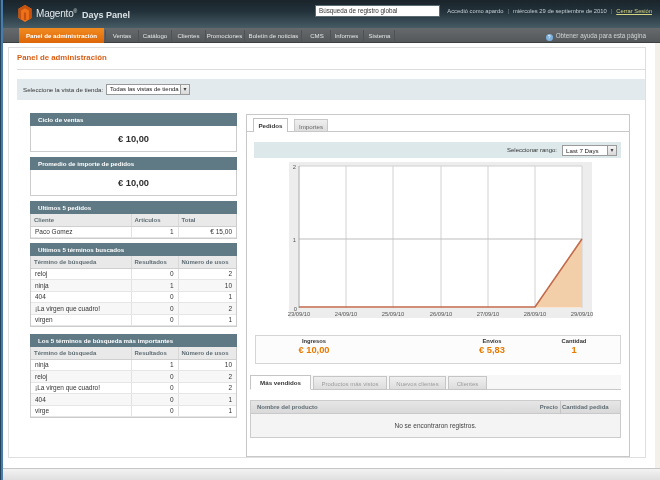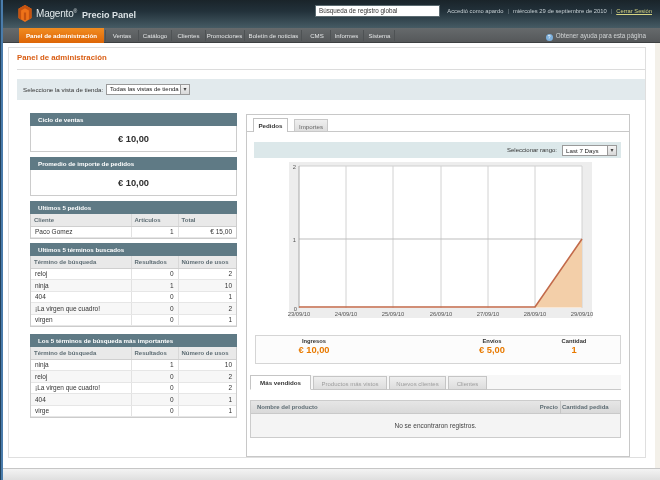--- a/index.html
+++ b/index.html
@@ -98,21 +98,21 @@
 <body>
 <div id="page">
 
   <div class="abs" id="hdr"></div>
   <svg class="abs" style="left:18px;top:5px" width="14" height="18" viewBox="0 0 14 18">
     <polygon points="7,0 13.5,3.8 13.5,13 7,17 0.5,13 0.5,3.8" fill="#ee7219"></polygon>
     <polygon points="7,0 0.5,3.8 0.5,13 3.1,14.7 3.1,5.5 7,3.3 10.9,5.5 10.9,14.7 13.5,13 13.5,3.8" fill="#c55210"></polygon>
     <rect x="5.9" y="7.5" width="2.2" height="7.5" fill="#c55210"></rect>
   </svg>
   <div class="abs" id="logo-txt">Magento<span style="font-size:5px;vertical-align:4px">®</span></div>
-  <div class="abs" id="logo-sub">Precio Panel</div>
+  <div class="abs" id="logo-sub">Days Panel</div>
   <div class="abs" id="search">Búsqueda de registro global</div>
   <div class="abs" id="hdr-right">Accedió como apardo<span class="sep">|</span>miércoles 29 de septiembre de 2010<span class="sep">|</span><a>Cerrar Sesión</a></div>
 
   <div class="abs" id="nav"></div>
   <div class="nav-it" id="nav-act">Panel de administración</div>
   <div class="nav-it" style="left:106px;width:32px">Ventas</div>
   <div class="nav-it" style="left:139px;width:32px">Catálogo</div>
   <div class="nav-it" style="left:172px;width:33px">Clientes</div>
   <div class="nav-it" style="left:206px;width:37px">Promociones</div>
   <div class="nav-it" style="left:247px;width:53px">Boletín de noticias</div>
@@ -281,21 +281,21 @@
     </g>
   </svg>
 
   <div class="abs" id="stats"></div>
   <div class="stat" style="left:268px">
       <div class="sl">Ingresos</div>
       <div class="sv">€ 10,00</div>
     </div>
   <div class="stat" style="left:446px">
       <div class="sl">Envíos</div>
-      <div class="sv">€ 5,00</div>
+      <div class="sv">€ 5,83</div>
     </div>
   <div class="stat" style="left:528px">
       <div class="sl">Cantidad</div>
       <div class="sv">1</div>
     </div>
 
   <div class="abs" id="btabs"></div>
   <div class="btab on" style="left:250px;top:375px;width:61px">Más vendidos</div>
   <div class="btab off" style="left:313px;top:376px;width:74px">Productos más vistos</div>
   <div class="btab off" style="left:389px;top:376px;width:57px">Nuevos clientes</div>

